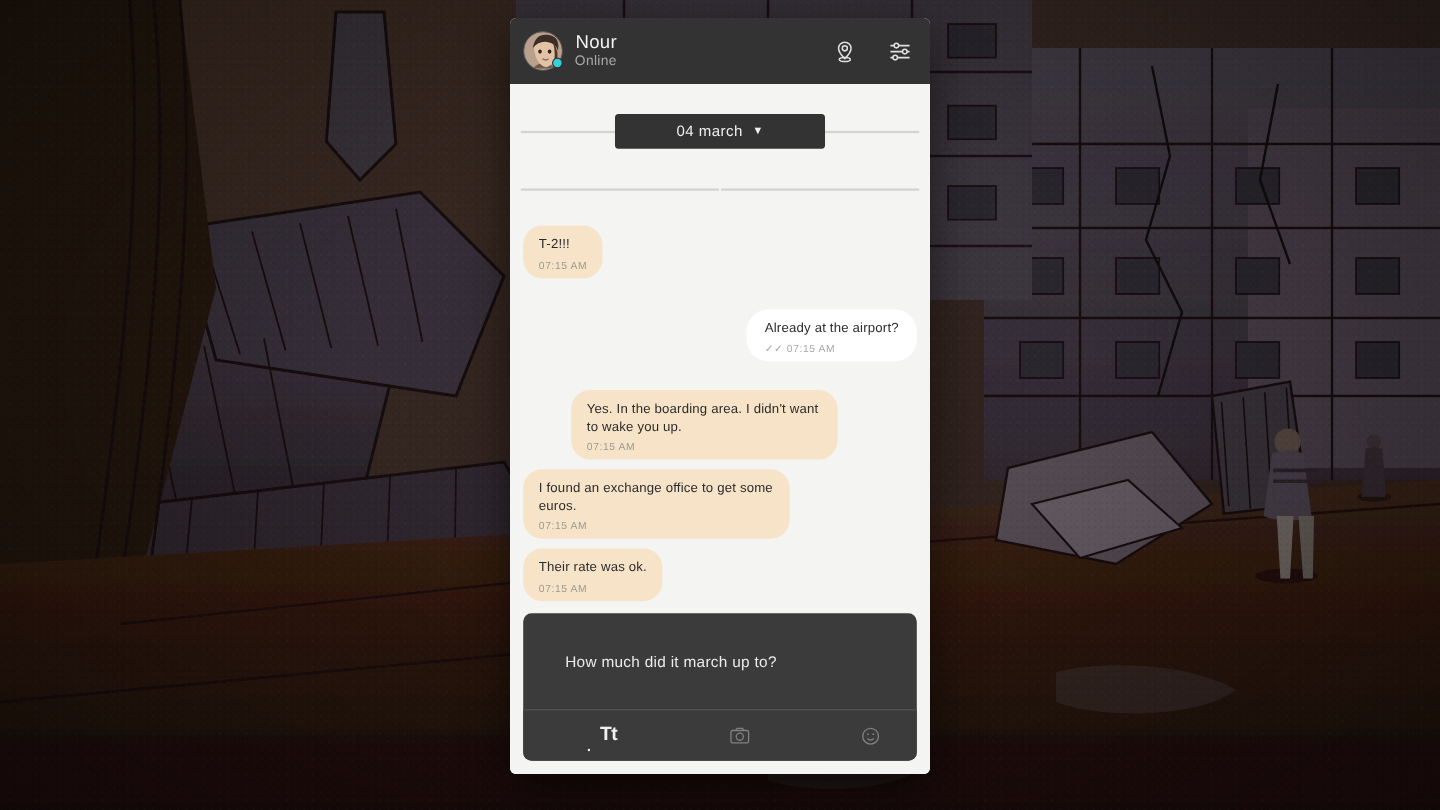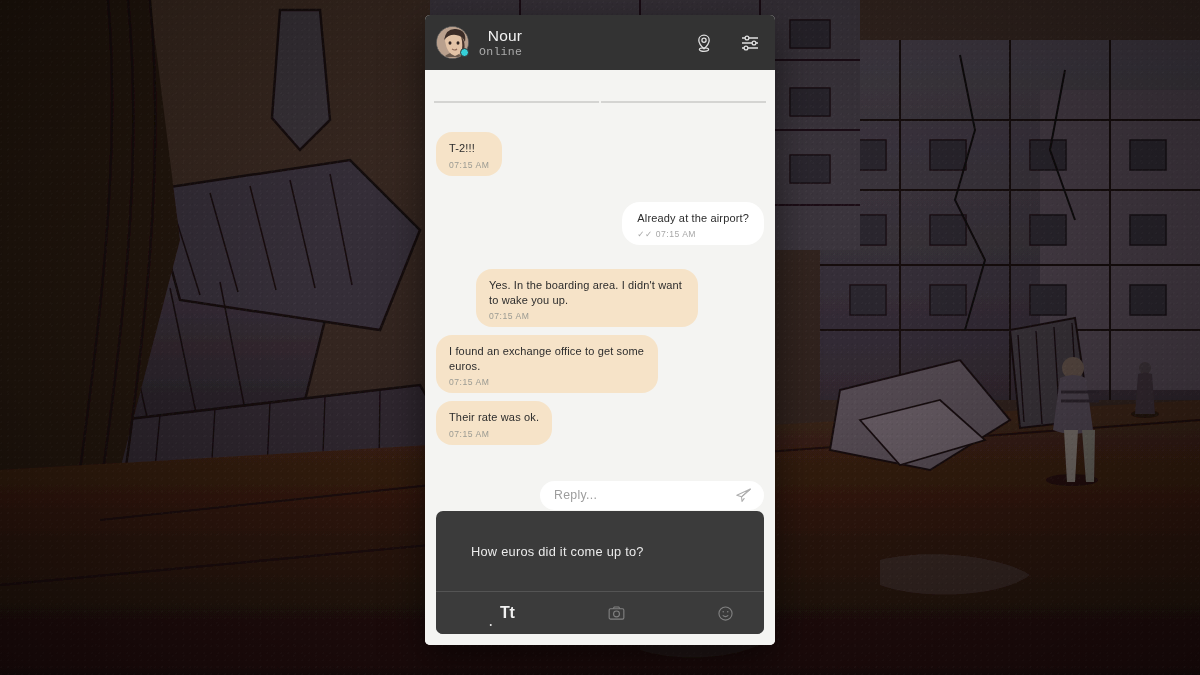--- a/index.html
+++ b/index.html
@@ -47,21 +47,21 @@
     background:#cbb09a; position:relative; flex:0 0 33px; overflow:visible;
     border:1px solid #5a5a5a;
   }
   .avatar .face { position:absolute; inset:0; border-radius:50%; overflow:hidden; }
   .dot {
     position:absolute; right:-1px; bottom:1px; width:9px; height:9px; border-radius:50%;
     background:#35d0d8; border:1.5px solid #333333;
   }
   .names { margin-left:10px; line-height:1; }
   .uname { color:#f2f2f2; font-size:15.5px; letter-spacing:.2px; font-weight:400;text-align:right; }
-  .ustat { color:#a9a9a9; font-size:11.5px; margin-top:2px; letter-spacing:.3px;font-family:Liberation Mono, monospace; }
+  .ustat { color:#a9a9a9; font-size:11.5px; margin-top:2px; letter-spacing:.3px; }
   .hdr-icons { margin-left:auto; display:flex; align-items:center; gap:24px; }
   .hicon { width:22px; height:22px; cursor:pointer; }
   .hicon svg { display:block; }
 
   
   .body { flex:1; position:relative; background:#f4f4f2; padding:0 0 0 0; overflow:hidden; }
 
   
   .datesep { position:relative; height:34px; display:flex; align-items:center; }
   .datesep .line { position:absolute; height:1.5px; background:#d4d4d2; top:50%; }
@@ -297,20 +297,28 @@
           <circle cx="8" cy="6" r="1.9" fill="#333333"></circle>
           <circle cx="15" cy="11" r="1.9" fill="#333333"></circle>
           <circle cx="7" cy="16" r="1.9" fill="#333333"></circle>
         </svg>
       </div>
     </div>
   </div>
 
   <div class="body">
 
+    <div class="datesep sep1">
+      <div class="line l"></div>
+      <div class="line r"></div>
+      <div class="pill">
+        <span>04 march</span>
+        <span class="caret">▼</span>
+      </div>
+    </div>
 
     <div class="datesep sep2">
       <div class="line l"></div>
       <div class="line r"></div>
     </div>
 
     <div class="msgs">
 
       <div class="row in">
         <div class="bub in">
@@ -366,21 +374,21 @@
         <span class="sendico">
           <svg viewBox="0 0 17 17" width="17" height="17" fill="none" stroke="#6d6d6d" stroke-width="1.1" stroke-linejoin="round">
             <path d="M15.4 2L1.8 8.2l4.7 1.6 8.9-7.8z"></path>
             <path d="M15.4 2L6.5 9.8l.5 4.6 2.4-3.2"></path>
           </svg>
         </span>
       </div>
     </div>
 
     <div class="suggest">
-      <div class="suggest-text">How euros did it come up to?</div>
+      <div class="suggest-text">How much did it march up to?</div>
       <div class="suggest-bar">
         <div class="sb-item">
           <span class="tt">Tt</span>
           <span class="tt-dot"></span>
         </div>
         <div class="sb-item">
           <svg viewBox="0 0 22 22" width="19" height="19" fill="none" stroke="#b9b9b9" stroke-width="1.3">
             <rect x="2.5" y="5.5" width="17" height="12" rx="1.6"></rect>
             <circle cx="11" cy="11.5" r="3.4"></circle>
             <path d="M7 5.5l1.4-2h5.2l1.4 2"></path>

